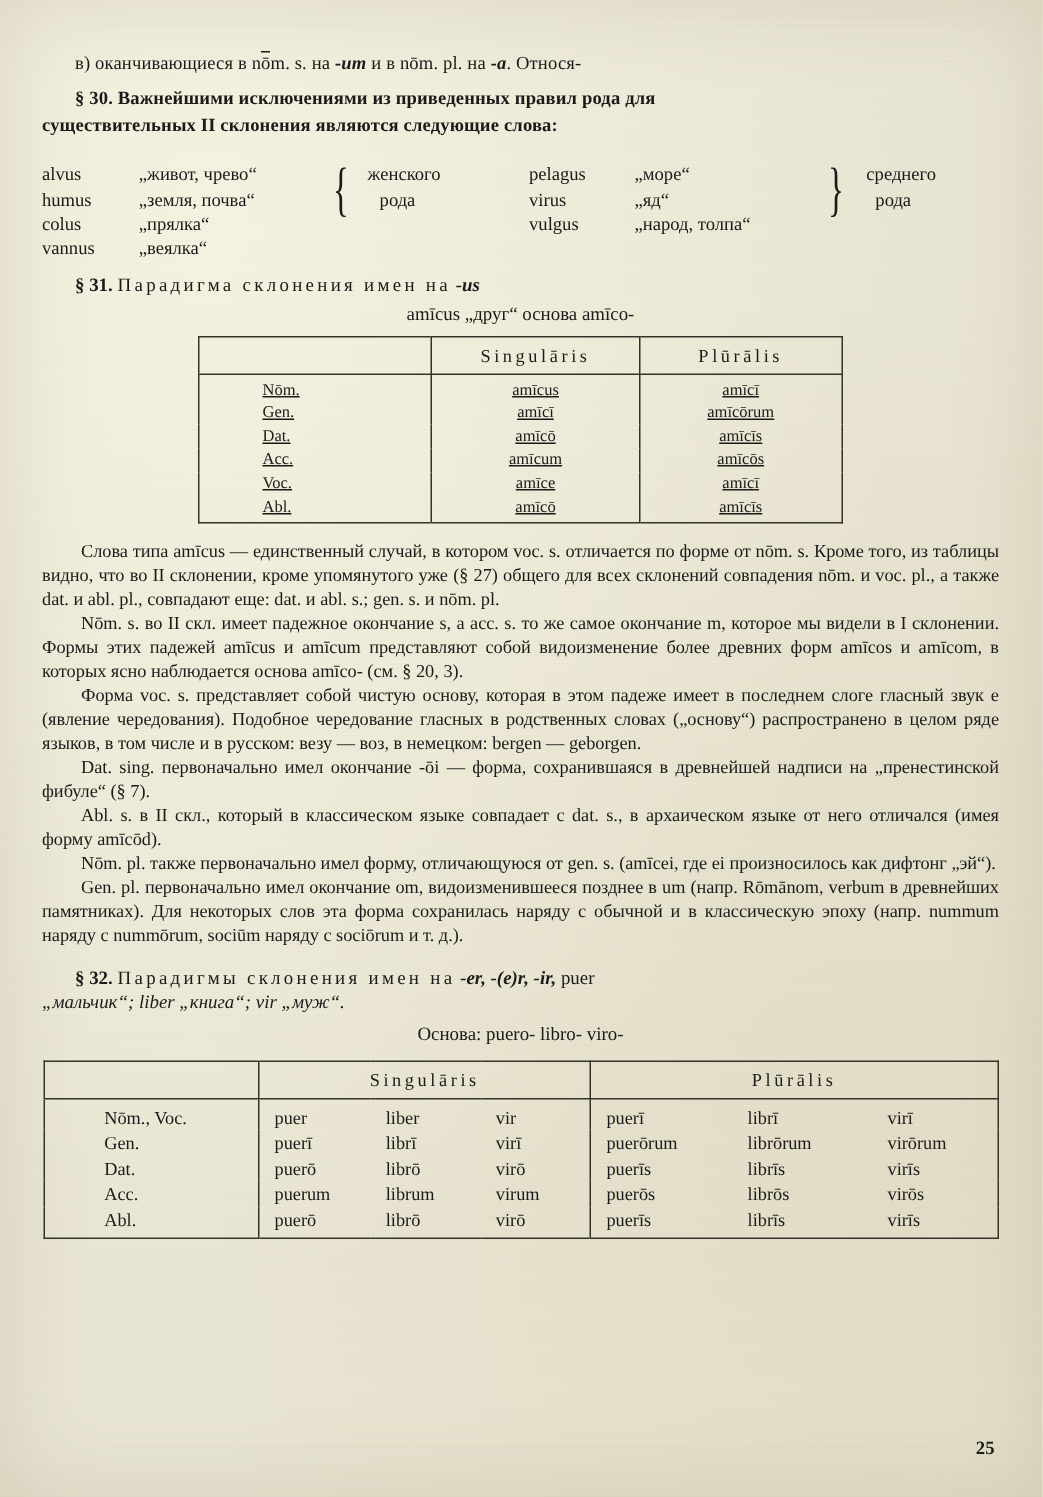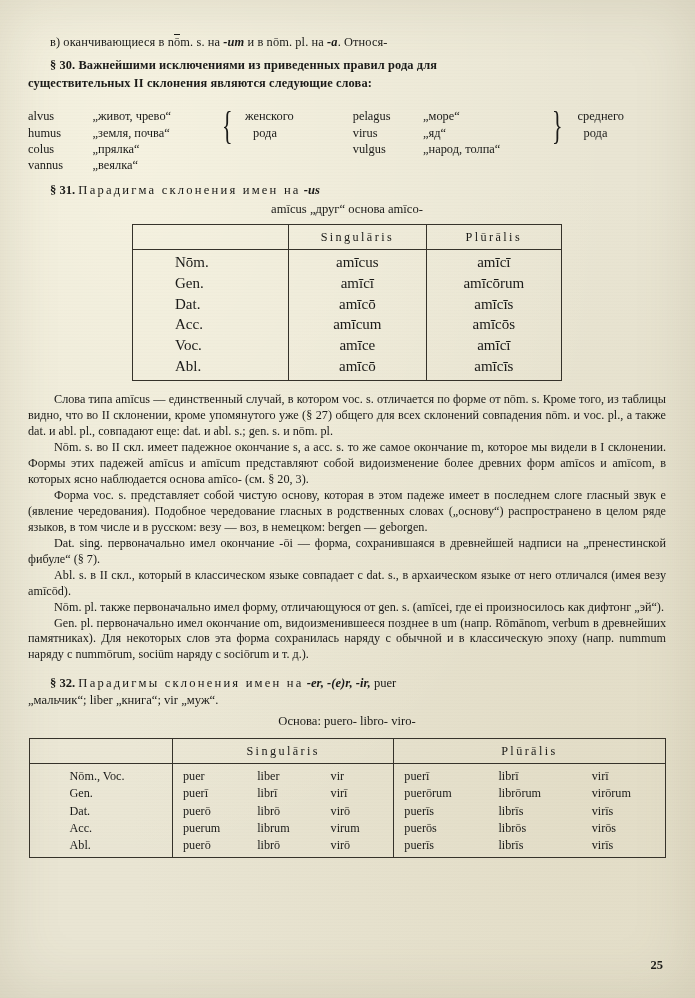--- a/index.html
+++ b/index.html
@@ -110,22 +110,23 @@
   table.tbl1 th {
     border: 1px solid #35322a;
     font-weight: normal;
     letter-spacing: 2.4px;
     font-size: 12.2px;
     padding: 4px 0;
   }
   table.tbl1 th.blank { border-top: none; border-left: none; }
   table.tbl1 td {
     padding: 0.5px 0;
-    font-size: 15px;
+    font-size: 11px;
     text-align: center;
+    text-decoration: underline;
   }
   table.tbl1 td.case {
     text-align: left;
     padding-left: 42px;
     width: 130px;
   }
   table.tbl1 td.sing { width: 150px; border-left: 1px solid #35322a; border-right: 1px solid #35322a;}
   table.tbl1 td.plur { width: 150px; }
   table.tbl1 tr.first td { padding-top: 3px; }
   table.tbl1 tr.last td { padding-bottom: 3px; }
@@ -313,33 +314,33 @@
         </tr>
       </tbody>
         </table>
     </div>
 
     <div class="body-block">
       <p class="ind">Слова типа amīcus — единственный случай, в котором voc. s. отличается по форме от nōm. s. Кроме того, из таблицы видно, что во II склонении, кроме упомянутого уже (§ 27) общего для всех склонений совпадения nōm. и voc. pl., а также dat. и abl. pl., совпадают еще: dat. и abl. s.; gen. s. и nōm. pl.</p>
       <p class="ind">Nōm. s. во II скл. имеет падежное окончание s, a acc. s. то же самое окончание m, которое мы видели в I склонении. Формы этих падежей amīcus и amīcum представляют собой видоизменение более древних форм amīcos и amīcom, в которых ясно наблюдается основа amīco- (см. § 20, 3).</p>
       <p class="ind">Форма voc. s. представляет собой чистую основу, которая в этом падеже имеет в последнем слоге гласный звук е (явление чередования). Подобное чередование гласных в родственных словах („основу“) распространено в целом ряде языков, в том числе и в русском: везу — воз, в немецком: bergen — geborgen.</p>
       <p class="ind">Dat. sing. первоначально имел окончание -ōi — форма, сохранившаяся в древнейшей надписи на „пренестинской фибуле“ (§ 7).</p>
-      <p class="ind">Abl. s. в II скл., который в классическом языке совпадает с dat. s., в архаическом языке от него отличался (имея везу amīcōd).</p>
+      <p class="ind">Abl. s. в II скл., который в классическом языке совпадает с dat. s., в архаическом языке от него отличался (имея форму amīcōd).</p>
       <p class="ind">Nōm. pl. также первоначально имел форму, отличающуюся от gen. s. (amīcei, где ei произносилось как дифтонг „эй“).</p>
       <p class="ind">Gen. pl. первоначально имел окончание om, видоизменившееся позднее в um (напр. Rōmānom, verbum в древнейших памятниках). Для некоторых слов эта форма сохранилась наряду с обычной и в классическую эпоху (напр. nummum наряду с nummōrum, sociūm наряду с sociōrum и т. д.).</p>
     </div>
 
     <div style="margin-top:12px;">
       <p class="par-head" style="text-indent:22px; margin-bottom:0;">
         <span class="b">§ 32.</span>
         <span class="sp">Парадигмы склонения имен на</span>
         <span class="bi">-er, -(e)r, -ir,</span>
         <span>puer</span>
       </p>
-      <p class="par-head" style="margin-top:0;">„мальчик“; liber „книга“; vir „муж“.</p>
+      <p class="par-head" style="margin-top:0;font-style:italic;">„мальчик“; liber „книга“; vir „муж“.</p>
       <p class="par-head center" style="margin-top:4px;">Основа:  puero-   libro-   viro-</p>
     </div>
 
     <div class="tbl2wrap">
       <table class="tbl2">
         <tbody>
             <tr>
           <th class="blank" style="width:118px;"></th>
           <th colspan="3">Singulāris</th>
           <th colspan="3">Plūrālis</th>

